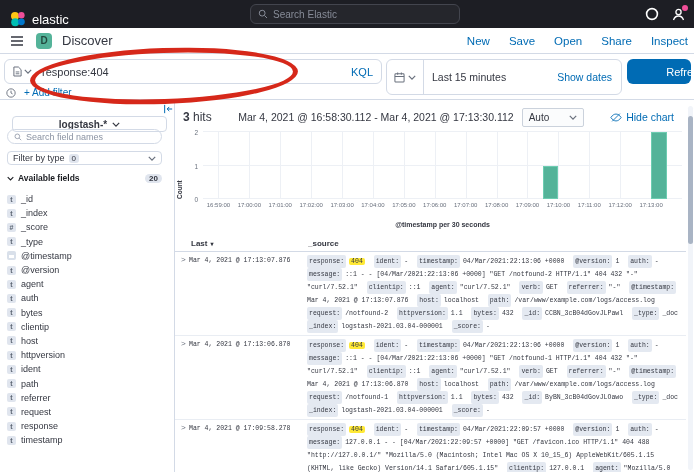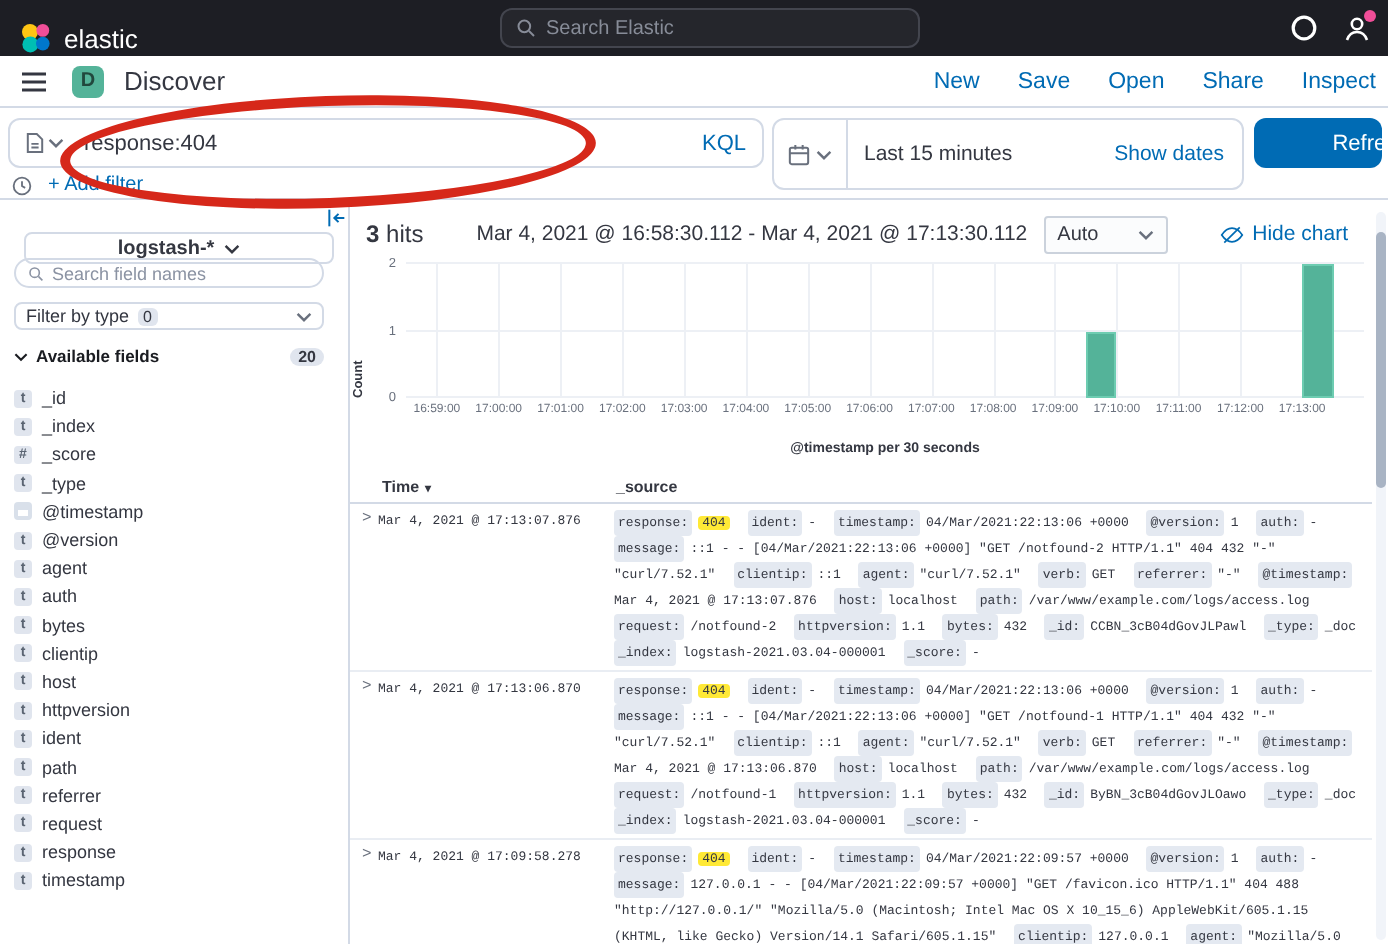--- a/index.html
+++ b/index.html
@@ -368,21 +368,21 @@
           <div class="gridline-v" style="left: 93.5484%;"></div>
           <span class="xtick" style="left: 93.5484%;">17:13:00</span>
           <div class="bar" style="left: 70.9677%; width: 3.22581%; height: 50%; background: rgb(84, 179, 153);"></div>
           <div class="bar" style="left: 93.5484%; width: 3.22581%; height: 100%; background: rgb(84, 179, 153);"></div>
         </div>
       <div class="xlabel">@timestamp per 30 seconds</div>
     </div>
 
     <div class="thead">
       <span class="th-time">
-        <span>Time</span>
+        <span>Last</span>
         <span class="sort">▾</span>
       </span>
       <span class="th-source">_source</span>
     </div>
     <div class="doc-rows" id="doc-rows">
         <div class="doc-row">
           <span class="expand">&gt;</span>
           <div class="doc-time">Mar 4, 2021 @ 17:13:07.876</div>
           <div class="doc-source"><span class="fbadge">response:</span><span class="fval hl">404</span> <span class="fbadge">ident:</span><span class="fval">-</span> <span class="fbadge">timestamp:</span><span class="fval">04/Mar/2021:22:13:06 +0000</span> <span class="fbadge">@version:</span><span class="fval">1</span> <span class="fbadge">auth:</span><span class="fval">-</span> <span class="fbadge">message:</span><span class="fval">::1 - - [04/Mar/2021:22:13:06 +0000] "GET /notfound-2 HTTP/1.1" 404 432 "-" "curl/7.52.1"</span> <span class="fbadge">clientip:</span><span class="fval">::1</span> <span class="fbadge">agent:</span><span class="fval">"curl/7.52.1"</span> <span class="fbadge">verb:</span><span class="fval">GET</span> <span class="fbadge">referrer:</span><span class="fval">"-"</span> <span class="fbadge">@timestamp:</span><span class="fval">Mar 4, 2021 @ 17:13:07.876</span> <span class="fbadge">host:</span><span class="fval">localhost</span> <span class="fbadge">path:</span><span class="fval">/var/www/example.com/logs/access.log</span> <span class="fbadge">request:</span><span class="fval">/notfound-2</span> <span class="fbadge">httpversion:</span><span class="fval">1.1</span> <span class="fbadge">bytes:</span><span class="fval">432</span> <span class="fbadge">_id:</span><span class="fval">CCBN_3cB04dGovJLPawl</span> <span class="fbadge">_type:</span><span class="fval">_doc</span> <span class="fbadge">_index:</span><span class="fval">logstash-2021.03.04-000001</span> <span class="fbadge">_score:</span><span class="fval">-</span> </div>
         </div>

